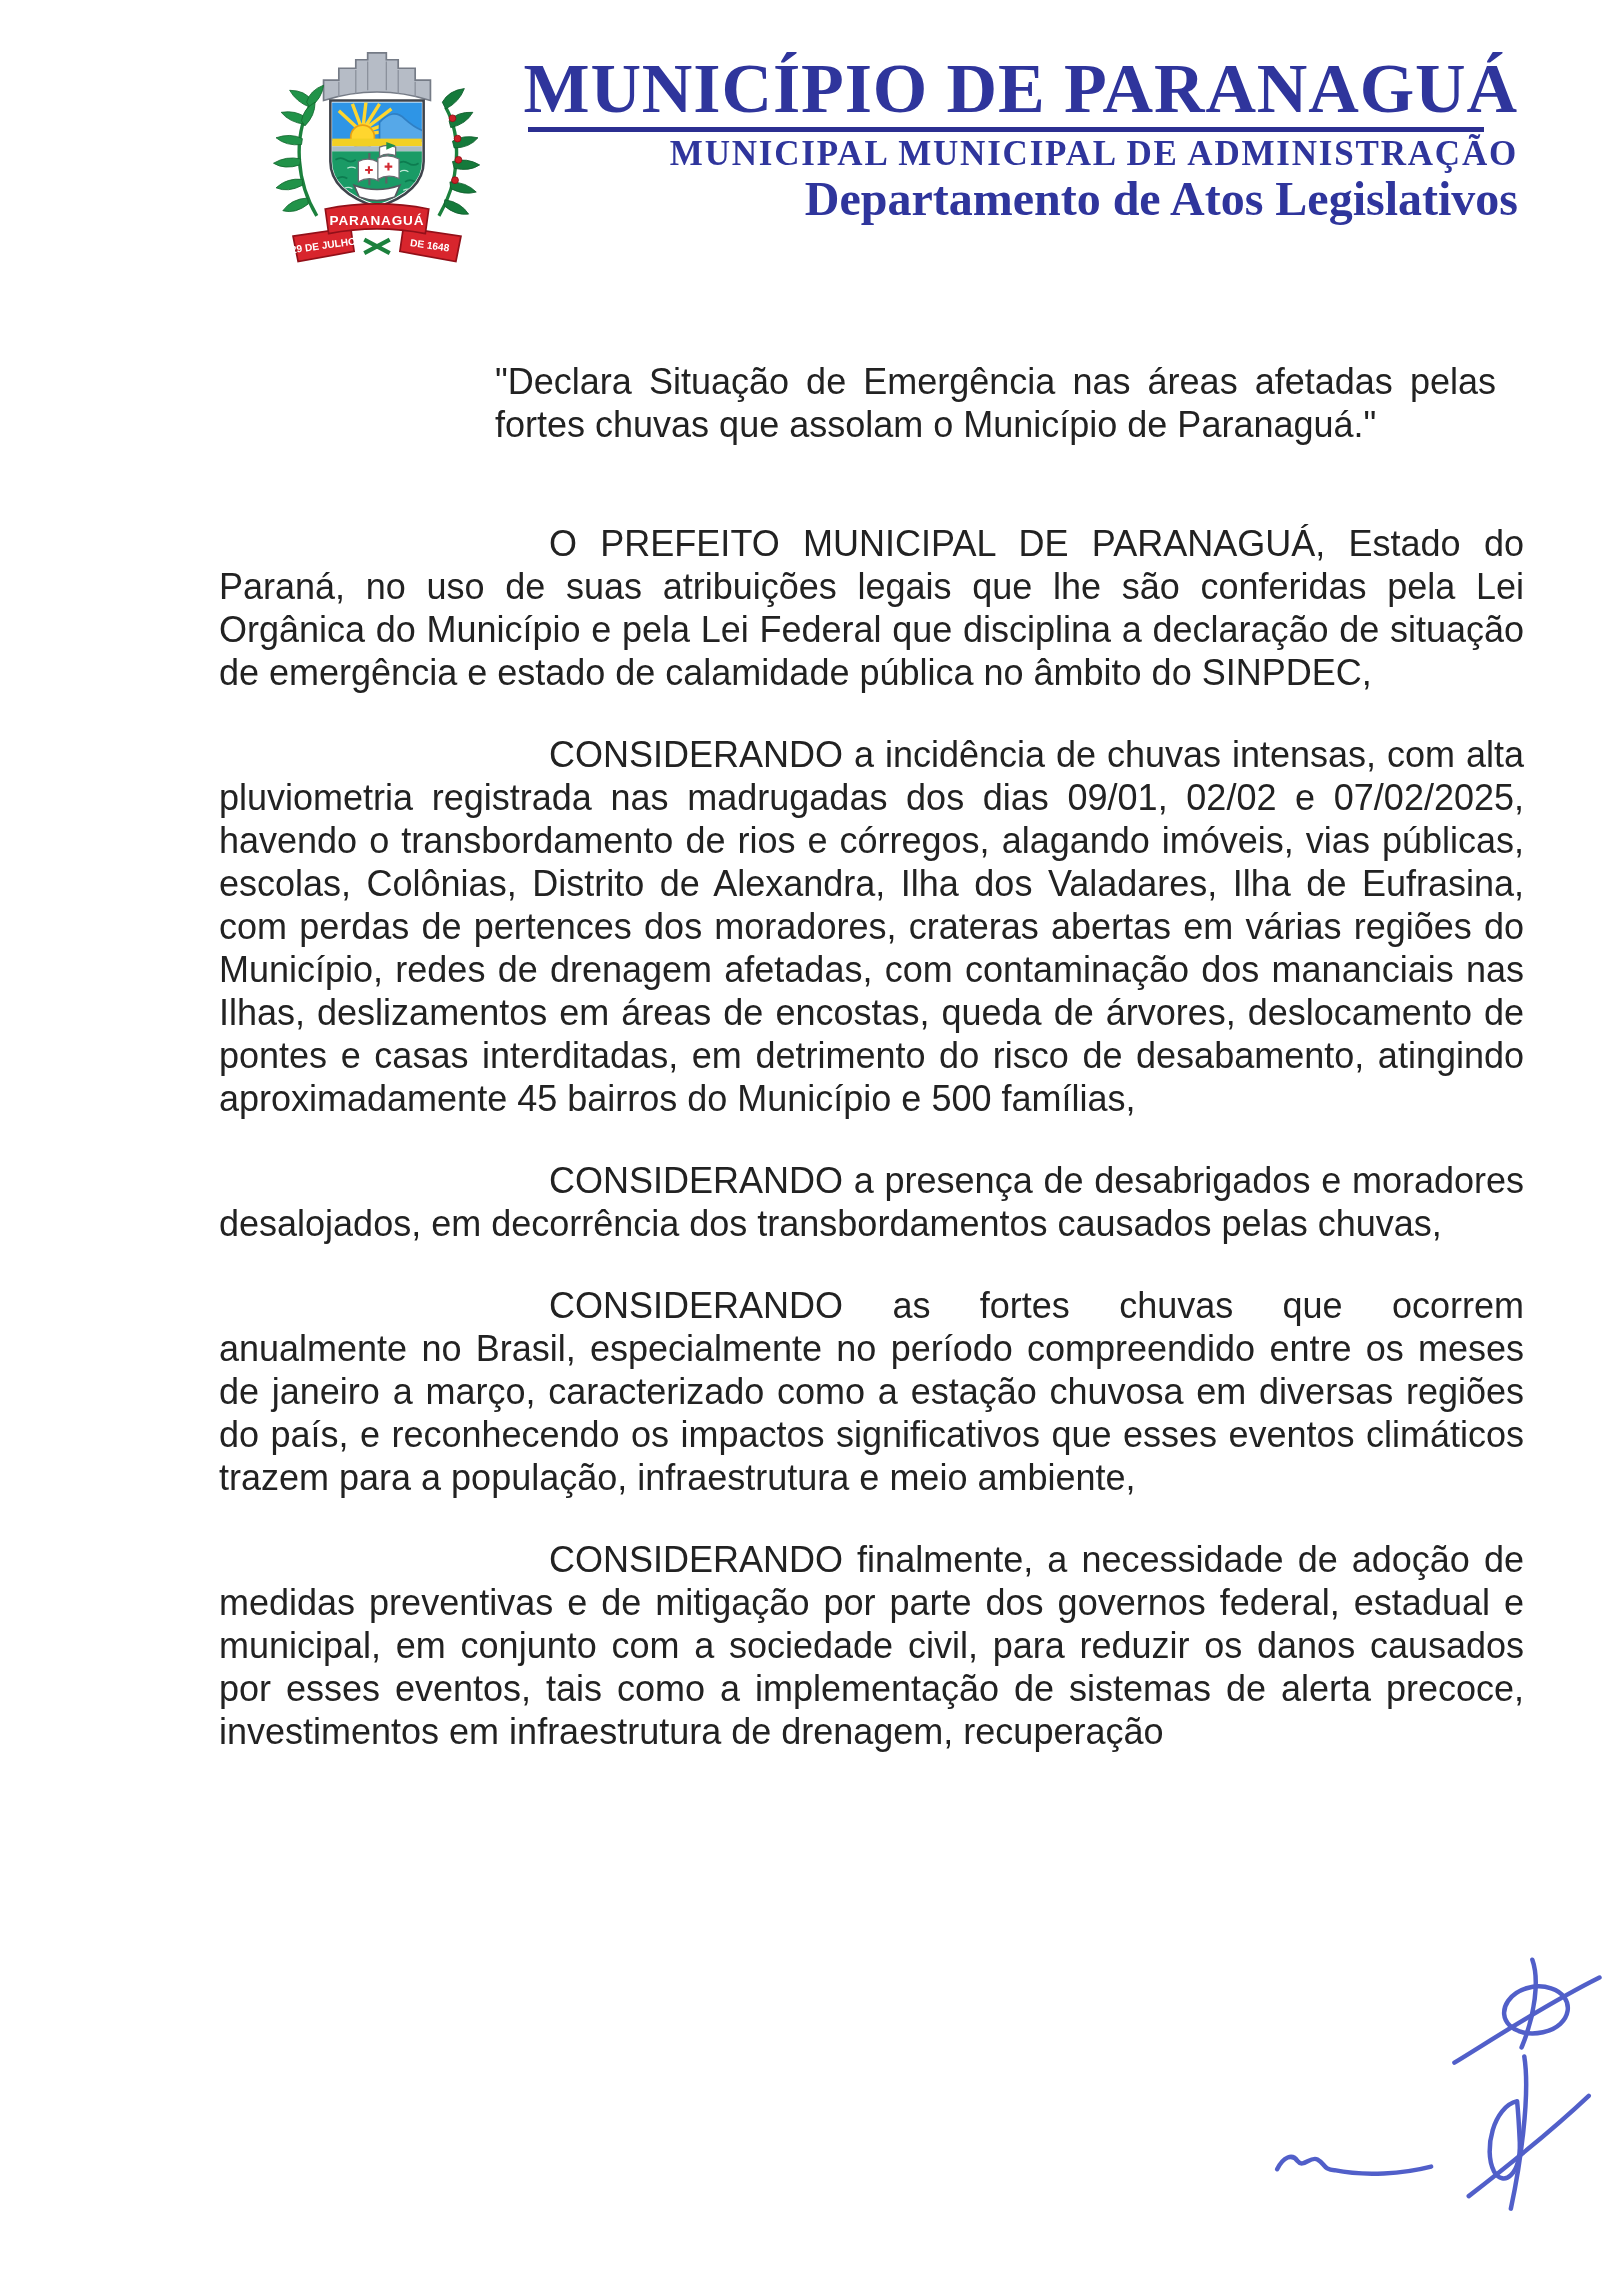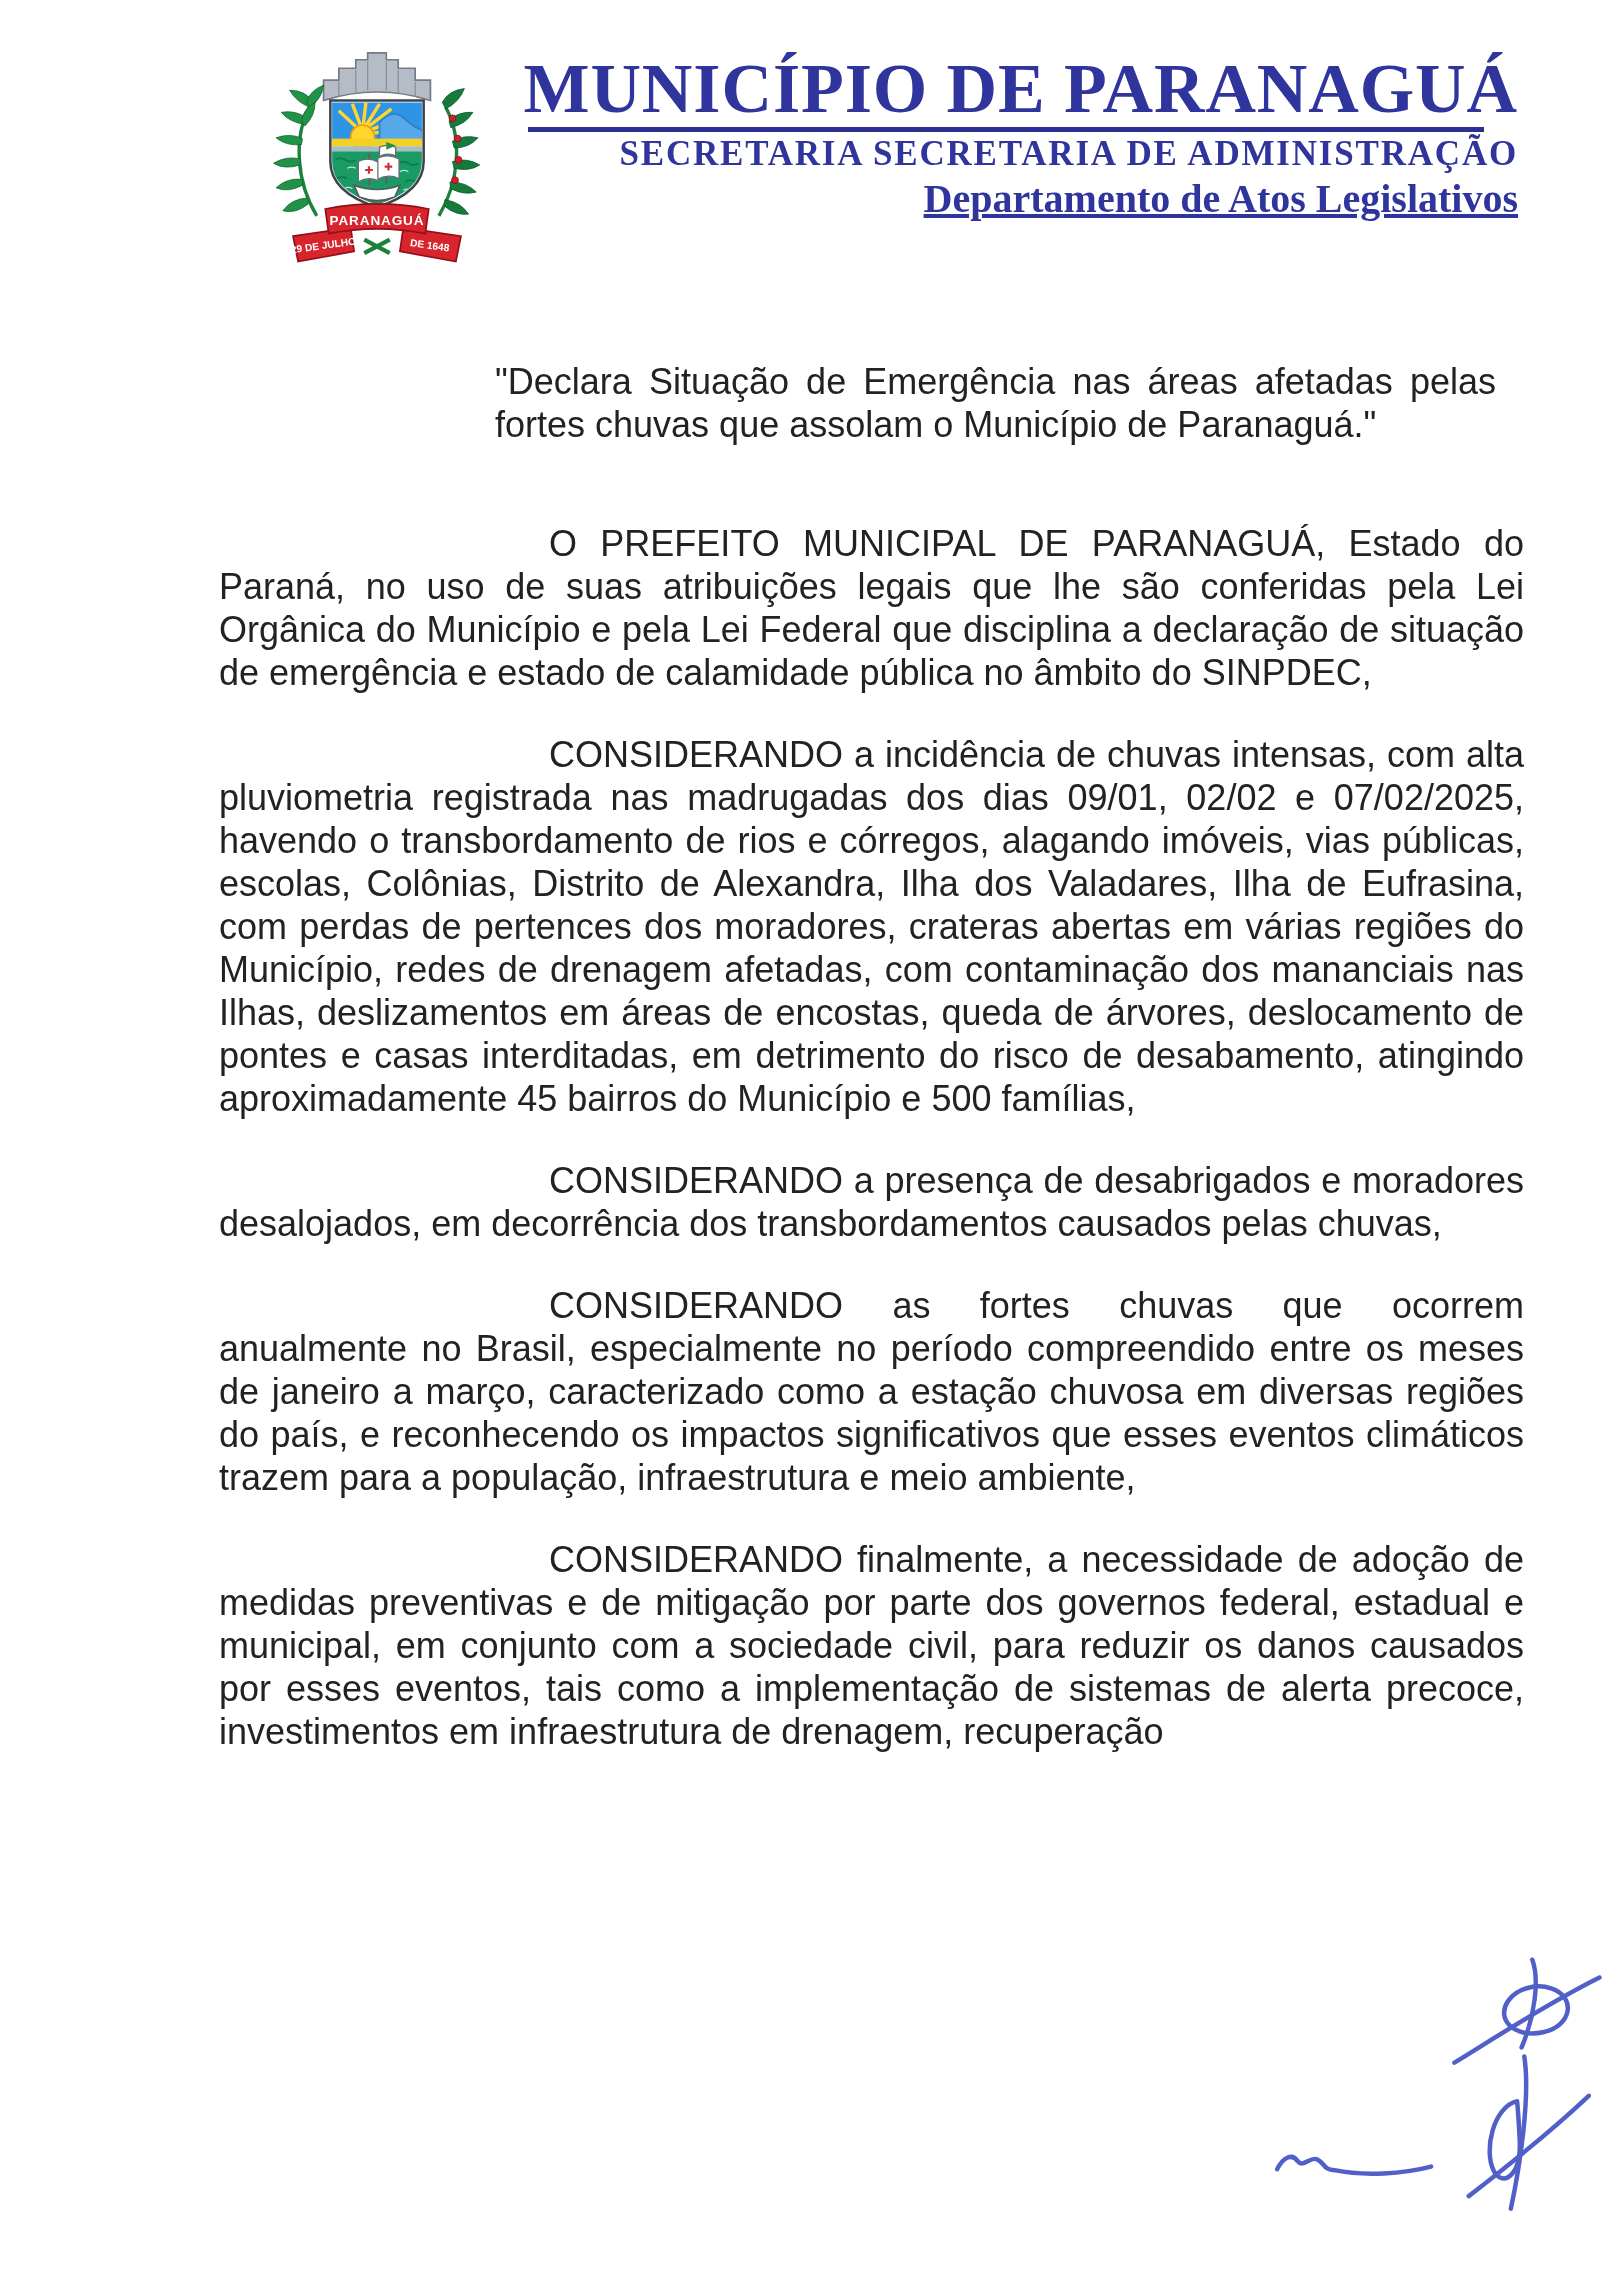--- a/index.html
+++ b/index.html
@@ -19,21 +19,21 @@
     text-align:right;color:#2f359c;
     font-family:"Liberation Serif", serif;
   }
   .muni{
     font-size:70px;font-weight:bold;line-height:64px;margin:0;
     letter-spacing:0.9px;white-space:nowrap;
   }
   .muni-underline{height:4.5px;width:956px;margin:6.3px auto 0;background:#2b2f91;}
   .estado{font-size:27px;font-weight:bold;line-height:30px;margin:8px 0 0 0;letter-spacing:0.9px;}
   .secretaria{font-size:35px;font-weight:bold;line-height:39px;margin:1.8px 0 0 0;letter-spacing:1.8px;white-space:nowrap;}
-  .depto{font-size:40px;font-weight:bold;line-height:41px;margin:5.4px 0 0 0;text-decoration:underline;}
+  .depto{font-size:48px;font-weight:bold;line-height:41px;margin:5.4px 0 0 0;}
   
   .doc-title{
     position:absolute;left:219px;top:285px;width:1247px;
     text-align:center;font-size:41px;font-weight:bold;color:#161616;
     letter-spacing:0.4px;
   }
   .summary{
     position:absolute;left:495px;top:360px;width:1001px;
     font-size:36px;line-height:43px;text-align:justify;color:#222;
   }
@@ -124,21 +124,21 @@
       <text x="125" y="223" font-size="16" fill="#ffffff" text-anchor="middle" letter-spacing="1">PARANAGUÁ</text>
       <text x="62" y="251" font-size="12" fill="#ffffff" text-anchor="middle" transform="rotate(-8 62 248)">29 DE JULHO</text>
       <text x="187" y="251" font-size="12" fill="#ffffff" text-anchor="middle" transform="rotate(8 187 248)">DE 1648</text>
       <path d="M110,240 L140,256 M140,240 L110,256" stroke="#1c813d" stroke-width="5" fill="none"></path>
     </g>
   </svg>
 
   <div class="header-text">
     <h1 class="muni">MUNICÍPIO DE PARANAGUÁ</h1>
     <div class="muni-underline"></div>
-    <div class="secretaria">SECRETARIA SECRETARIA DE ADMINISTRAÇÃO</div>
+    <div class="secretaria">MUNICIPAL MUNICIPAL DE ADMINISTRAÇÃO</div>
     <div class="depto">Departamento de Atos Legislativos</div>
   </div>
 
 
   <div class="summary">"Declara Situação de Emergência nas áreas afetadas pelas fortes chuvas que assolam o Município de Paranaguá."</div>
 
   <div class="content">
     <p>O PREFEITO MUNICIPAL DE PARANAGUÁ, Estado do Paraná, no uso de suas atribuições legais que lhe são conferidas pela Lei Orgânica do Município e pela Lei Federal que disciplina a declaração de situação de emergência e estado de calamidade pública no âmbito do SINPDEC,</p>
     <p>CONSIDERANDO a incidência de chuvas intensas, com alta pluviometria registrada nas madrugadas dos dias 09/01, 02/02 e 07/02/2025, havendo o transbordamento de rios e córregos, alagando imóveis, vias públicas, escolas, Colônias, Distrito de Alexandra, Ilha dos Valadares, Ilha de Eufrasina, com perdas de pertences dos moradores, crateras abertas em várias regiões do Município, redes de drenagem afetadas, com contaminação dos mananciais nas Ilhas, deslizamentos em áreas de encostas, queda de árvores, deslocamento de pontes e casas interditadas, em detrimento do risco de desabamento, atingindo aproximadamente 45 bairros do Município e 500 famílias,</p>
     <p>CONSIDERANDO a presença de desabrigados e moradores desalojados, em decorrência dos transbordamentos causados pelas chuvas,</p>

